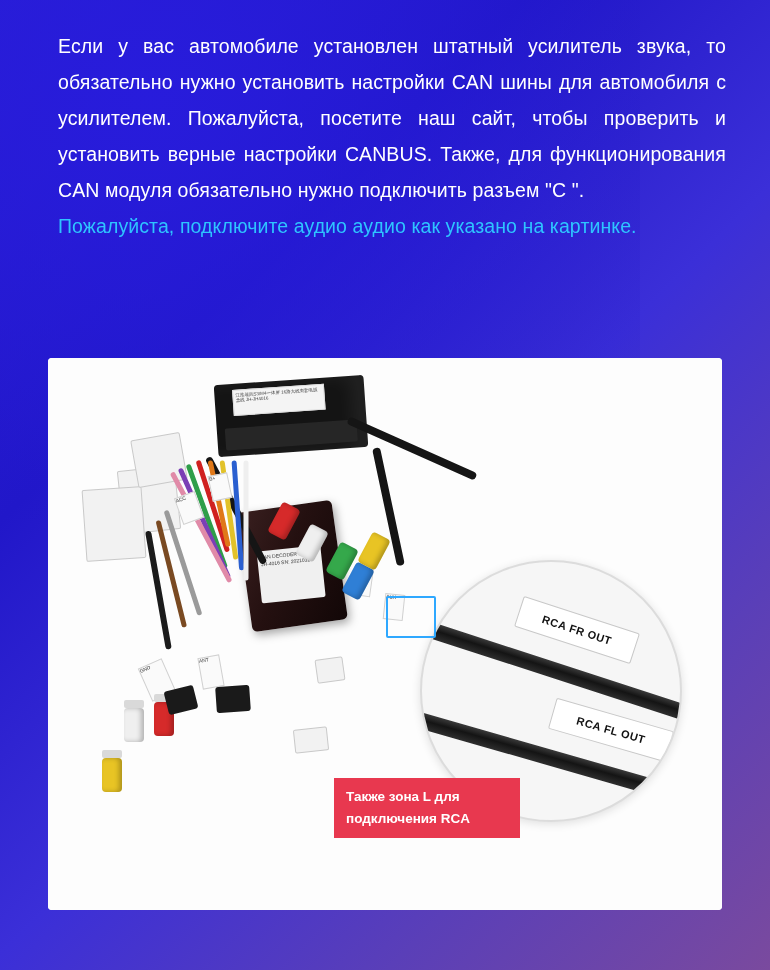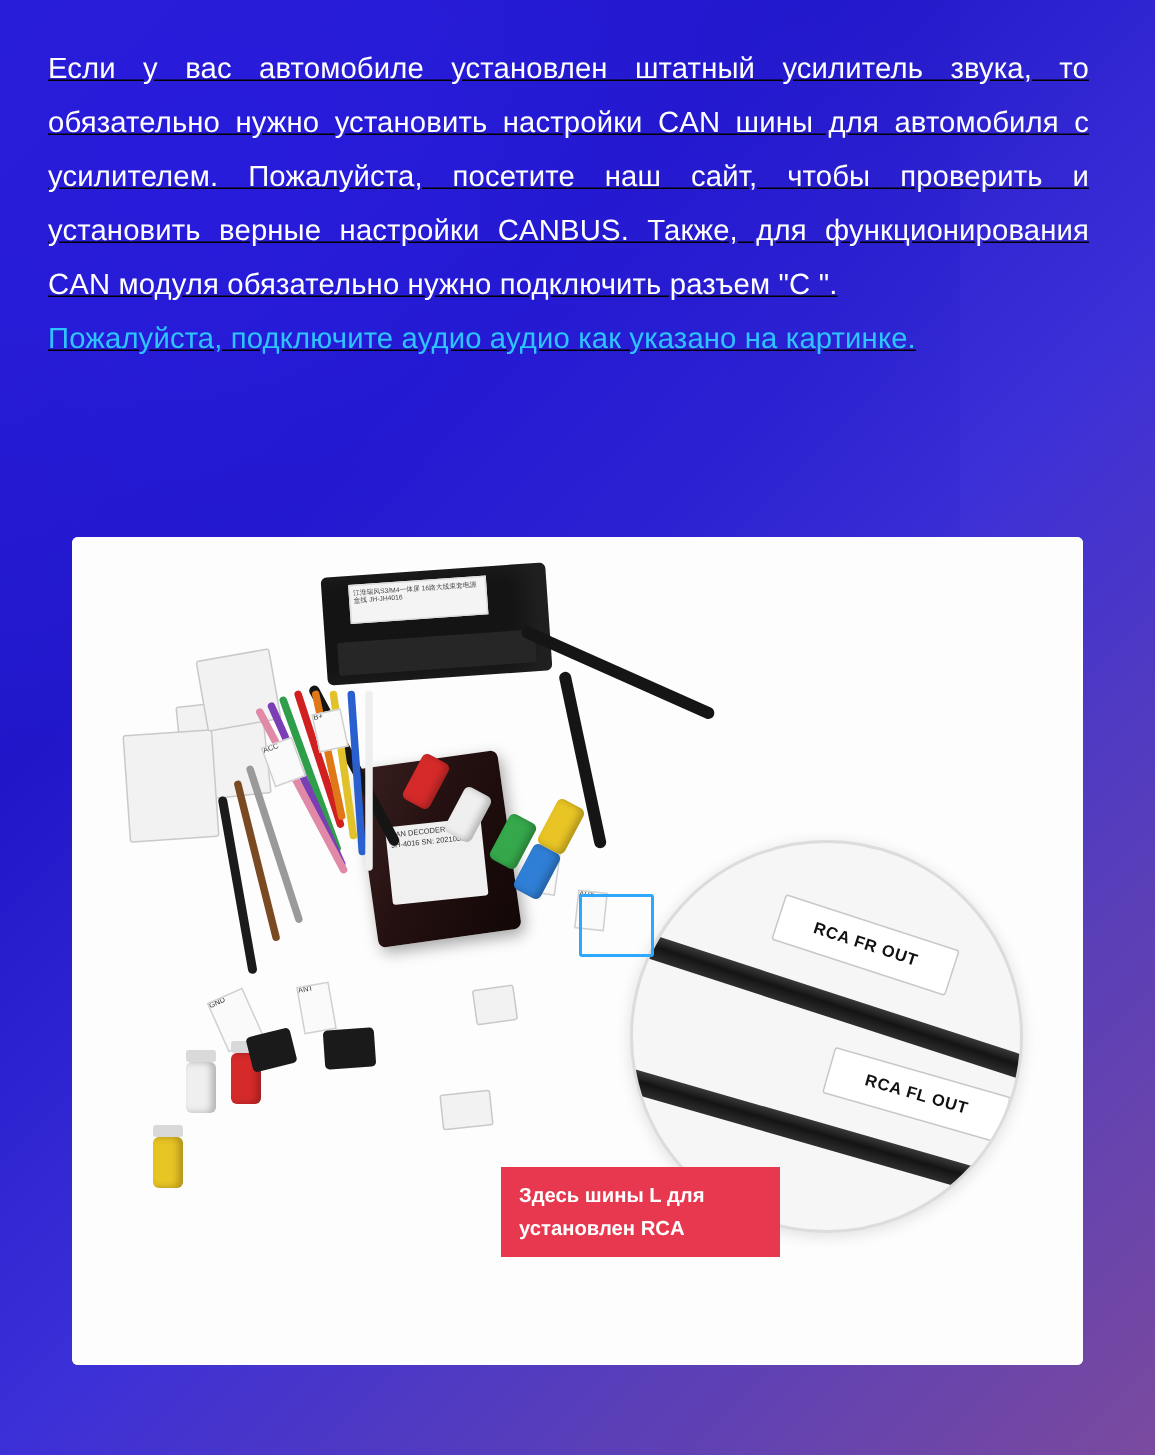--- a/index.html
+++ b/index.html
@@ -25,23 +25,22 @@
     position: absolute;
     left: -60px;
     top: -80px;
     width: 700px;
     height: 600px;
     background: radial-gradient(ellipse at 30% 30%, rgba(40,28,220,0.95) 0%, rgba(33,23,201,0.2) 70%, rgba(33,23,201,0) 100%);
     pointer-events: none;
   }
   .text-block {
     position: relative;
-    padding: 28px 44px 0 32px;
+    padding: 28px 44px 0 58px;
     z-index: 2;
-    text-decoration: underline;
   }
   .para {
     color: #ffffff;
     font-size: 19.5px;
     line-height: 36px;
     text-align: justify;
     margin: 0;
     letter-spacing: 0.1px;
   }
   .para.highlight {
@@ -302,19 +301,19 @@
       <div class="hl-box"></div>
 
       <div class="zoom-circle">
         <div class="zoom-cable" style="left:-10px;top:54px;width:300px;transform:rotate(18deg);"></div>
         <div class="zoom-cable" style="left:-10px;top:148px;width:300px;transform:rotate(16deg);"></div>
         <div class="zoom-label" style="left:94px;top:52px;width:120px;height:30px;transform:rotate(18deg);">RCA FR OUT</div>
         <div class="zoom-label" style="left:128px;top:152px;width:120px;height:30px;transform:rotate(16deg);">RCA FL OUT</div>
       </div>
 
       <div class="callout">
-        <div>Здесь шины L для</div>
-        <div>установлен RCA</div>
+        <div>Также зона L для</div>
+        <div>подключения RCA</div>
       </div>
 
     </div>
   </div>
 </div>
 
 </body></html>

